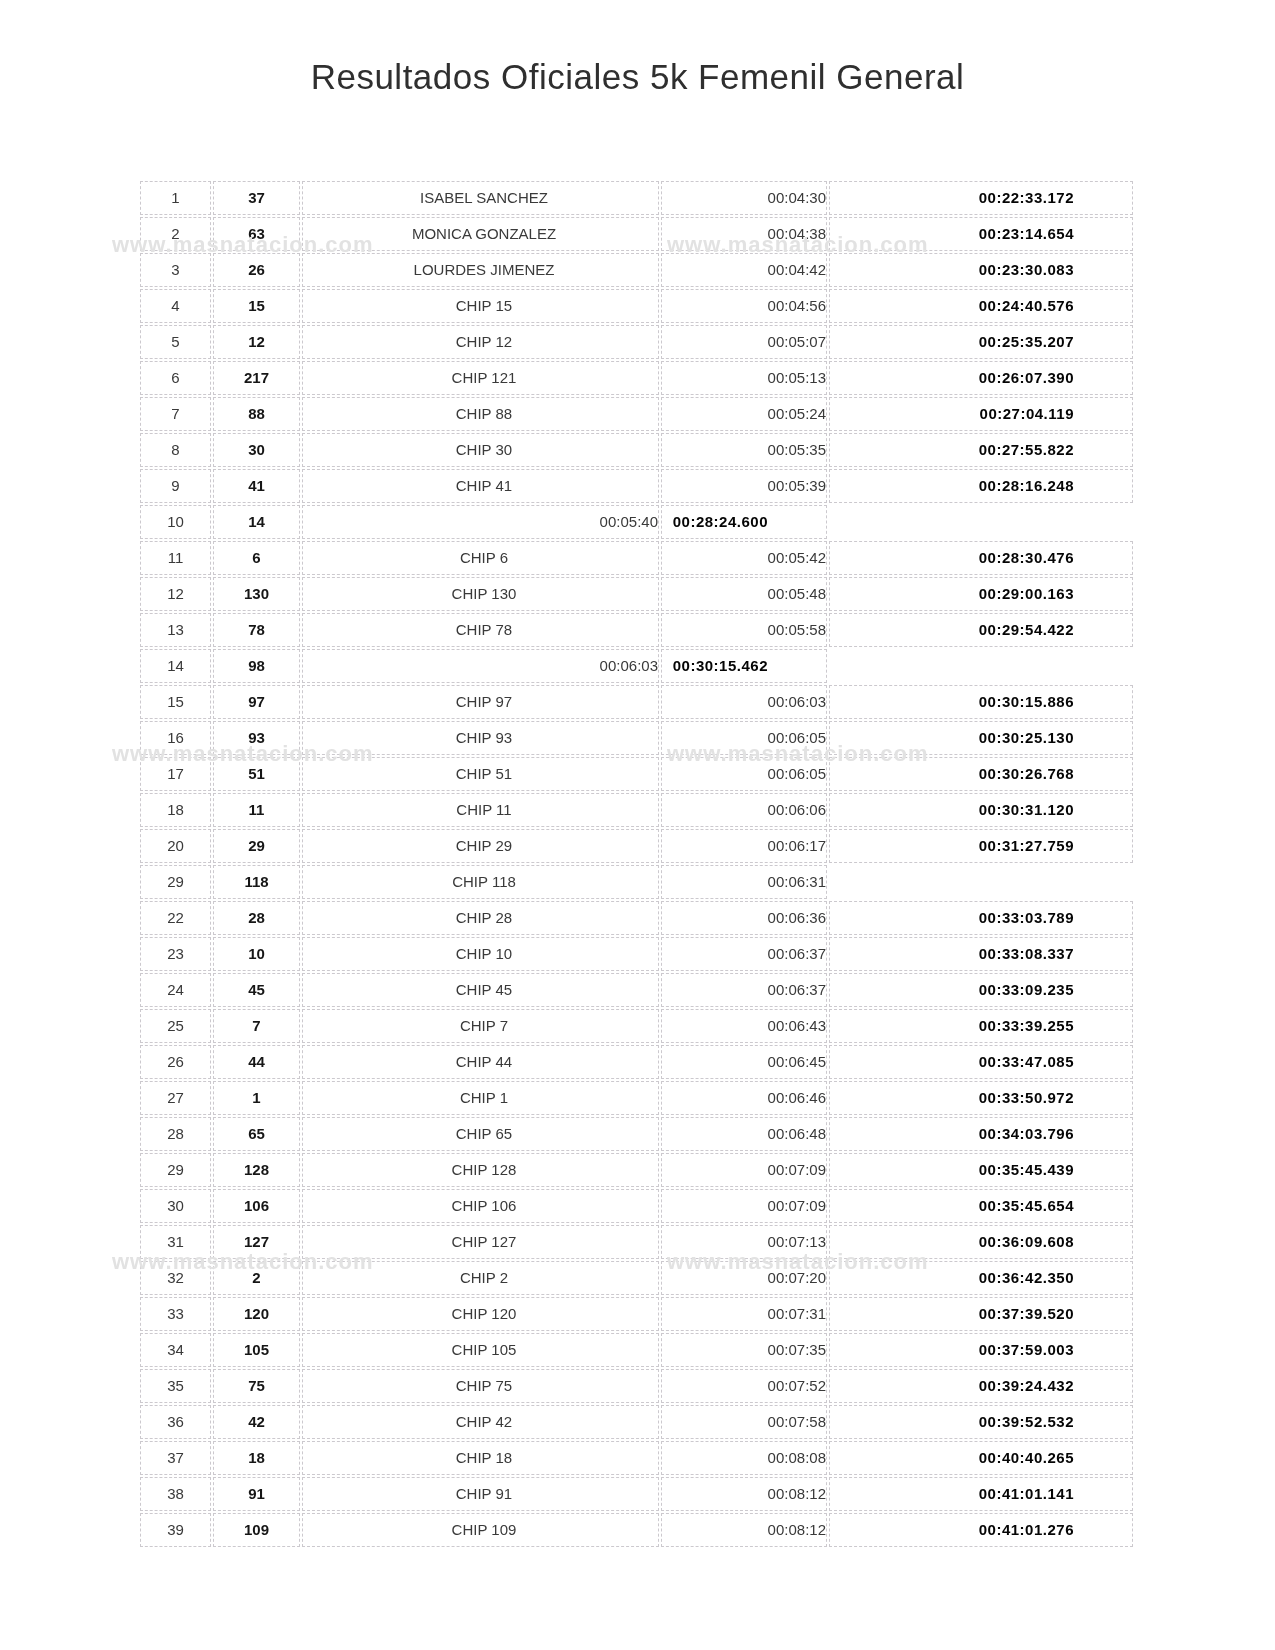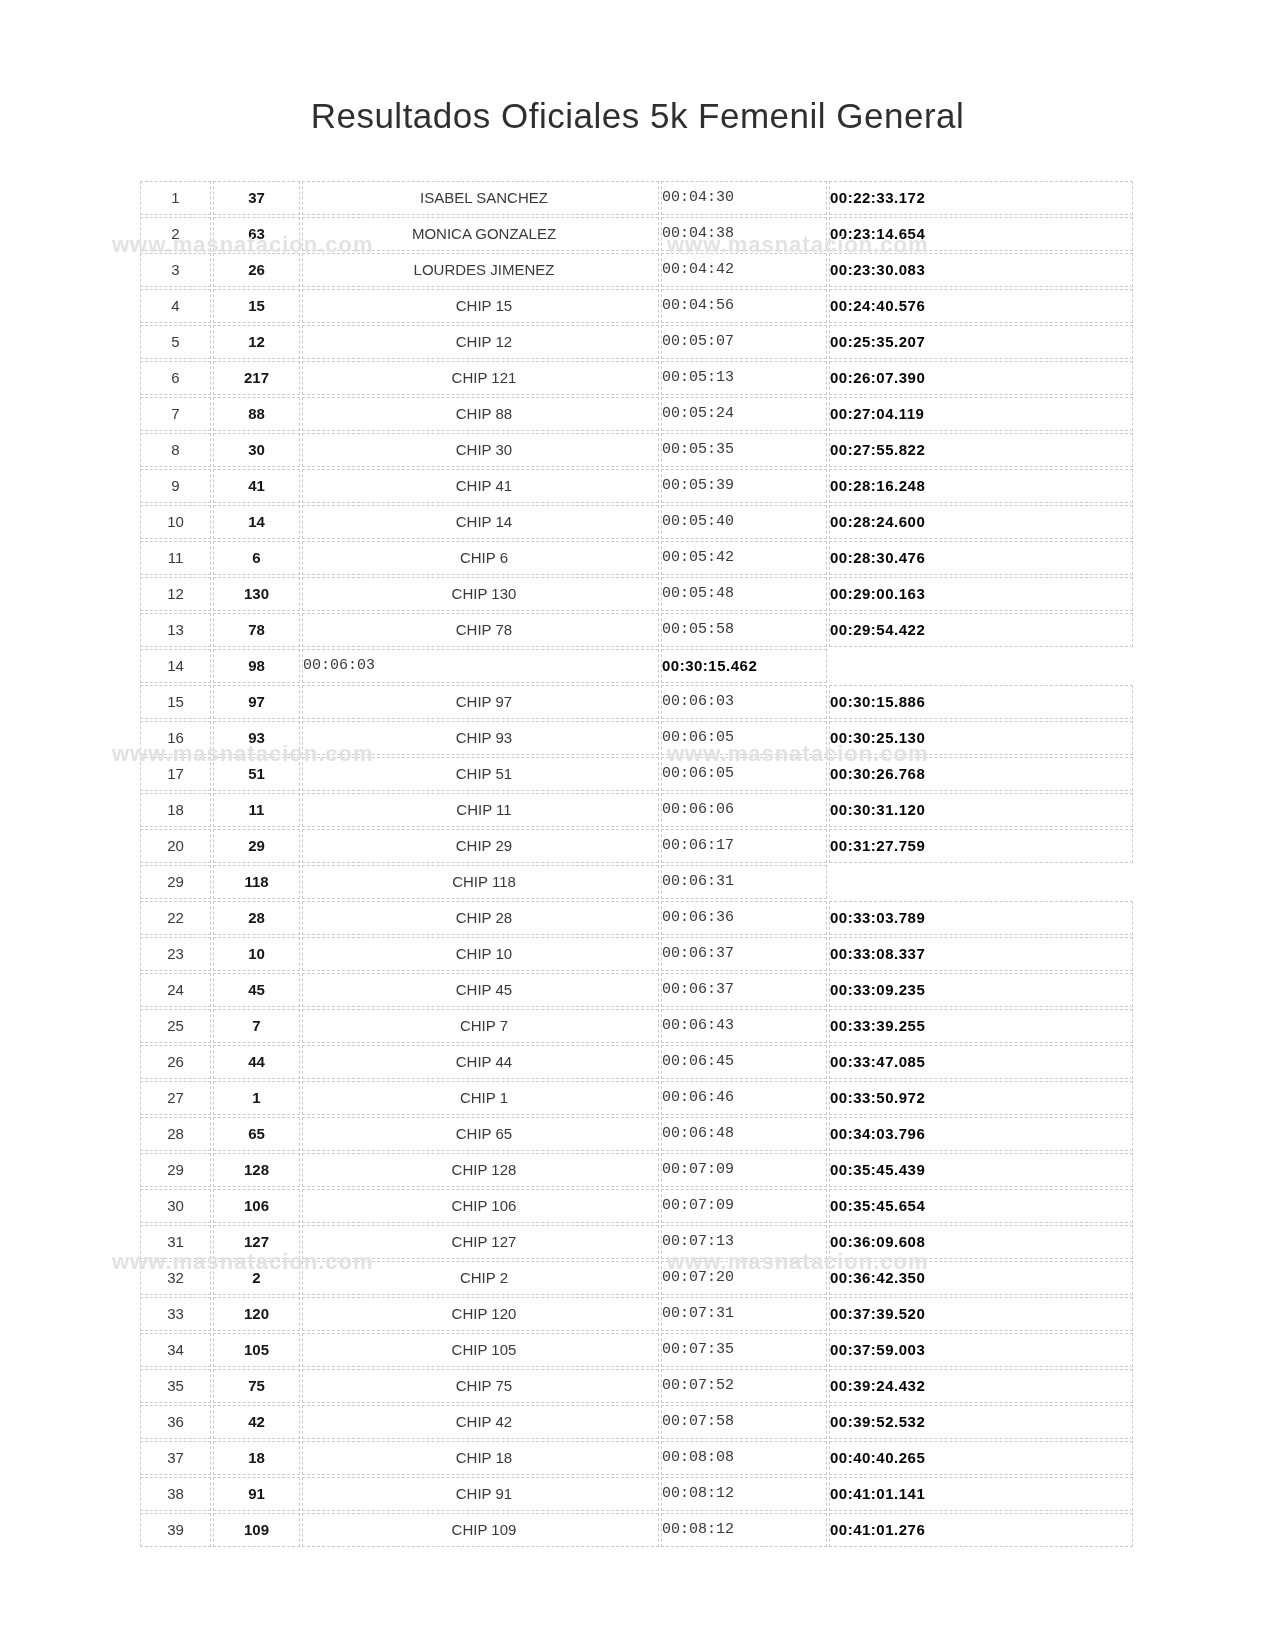--- a/index.html
+++ b/index.html
@@ -9,21 +9,21 @@
   }
   body {
     width: 1275px;
     height: 1650px;
     position: relative;
     font-family: "Liberation Sans", "DejaVu Sans", sans-serif;
     overflow: hidden;
   }
   .page-title {
     margin: 0;
-    padding-top: 96px;
+    padding-top: 57px;
     width: 1275px;
     text-align: center;
     font-size: 35px;
     font-weight: normal;
     color: #2f2f2f;
     letter-spacing: 0.5px;
   }
   .results-table {
     position: absolute;
     left: 140px;
@@ -43,22 +43,22 @@
     border: 1px dashed #ccc9ce;
     font-size: 15px;
     color: #3a3a3a;
     background: #ffffff;
     white-space: nowrap;
     overflow: hidden;
   }
   .cell.place  { text-align: center; }
   .cell.bib    { text-align: center; font-weight: bold; color: #161616; }
   .cell.name   { text-align: center; padding-left: 7px; }
-  .cell.pace   { text-align: left; font-family: Liberation Mono, monospace; }
-  .cell.time   { text-align: left; font-weight: bold; color: #050505; padding-right: 58px; letter-spacing: 0.5px; }
+  .cell.pace   { text-align: right; }
+  .cell.time   { text-align: right; font-weight: bold; color: #050505; padding-right: 58px; letter-spacing: 0.5px; }
   .watermark {
     position: absolute;
     font-size: 22px;
     font-weight: bold;
     letter-spacing: 1px;
     color: #e2e2e2;
     white-space: nowrap;
     pointer-events: none;
     z-index: 5;
   }
@@ -135,21 +135,20 @@
       <div class="row">
         <div class="cell place">9</div>
         <div class="cell bib">41</div>
         <div class="cell name">CHIP 41</div>
         <div class="cell pace">00:05:39</div>
         <div class="cell time">00:28:16.248</div>
       </div>
       <div class="row">
         <div class="cell place">10</div>
         <div class="cell bib">14</div>
-        <div class="cell name">CHIP 14</div>
         <div class="cell pace">00:05:40</div>
         <div class="cell time">00:28:24.600</div>
       </div>
       <div class="row">
         <div class="cell place">11</div>
         <div class="cell bib">6</div>
         <div class="cell name">CHIP 6</div>
         <div class="cell pace">00:05:42</div>
         <div class="cell time">00:28:30.476</div>
       </div>

